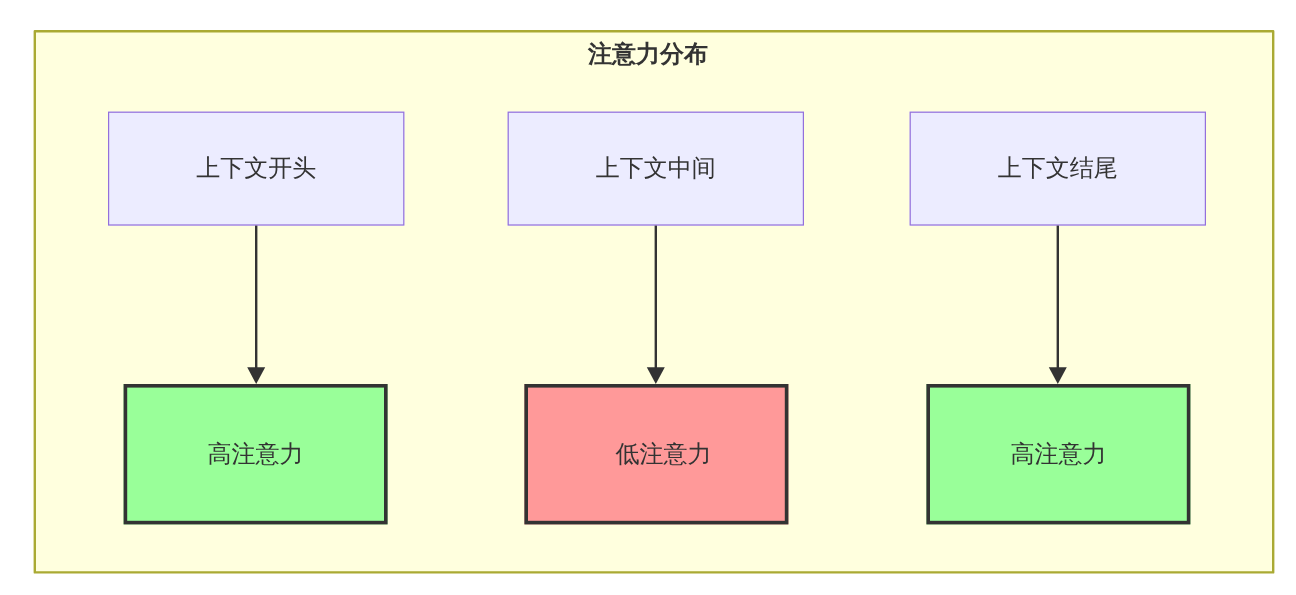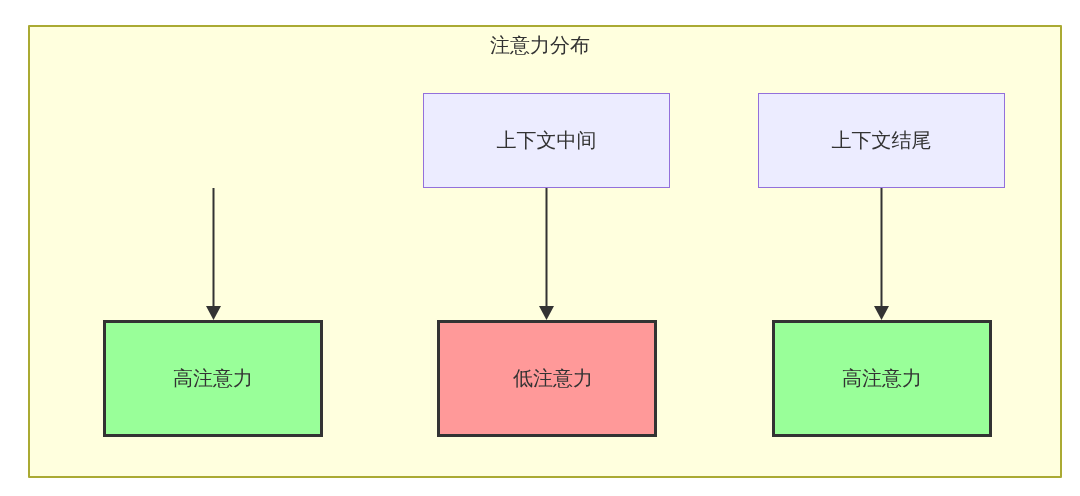--- a/index.html
+++ b/index.html
@@ -23,20 +23,21 @@
     box-sizing: border-box;
   }
   .cluster-title {
     position: absolute;
     left: 0;
     top: 32px;
     width: 100%;
     text-align: center;
     font-size: 20px;
     color: #333333;
+    font-weight: bold;
   }
   .node {
     position: absolute;
     display: flex;
     align-items: center;
     justify-content: center;
     box-sizing: border-box;
     font-size: 20px;
     text-align: center;
   }
@@ -74,20 +75,21 @@
 </style>
 </head>
 <body>
 
 <div class="canvas">
 
   <div class="cluster"></div>
 
   <div class="cluster-title">注意力分布</div>
 
+  <div class="node top top-1">上下文开头</div>
   <div class="node top top-3">上下文结尾</div>
   <div class="node top top-2">上下文中间</div>
 
   <svg class="edges" viewBox="0 0 1080 496" xmlns="http://www.w3.org/2000/svg">
     <g>
       <line x1="213.5" y1="188" x2="213.5" y2="307"></line>
       <polygon points="206,306 221,306 213.5,320"></polygon>
     </g>
     <g>
       <line x1="546.5" y1="188" x2="546.5" y2="307"></line>

